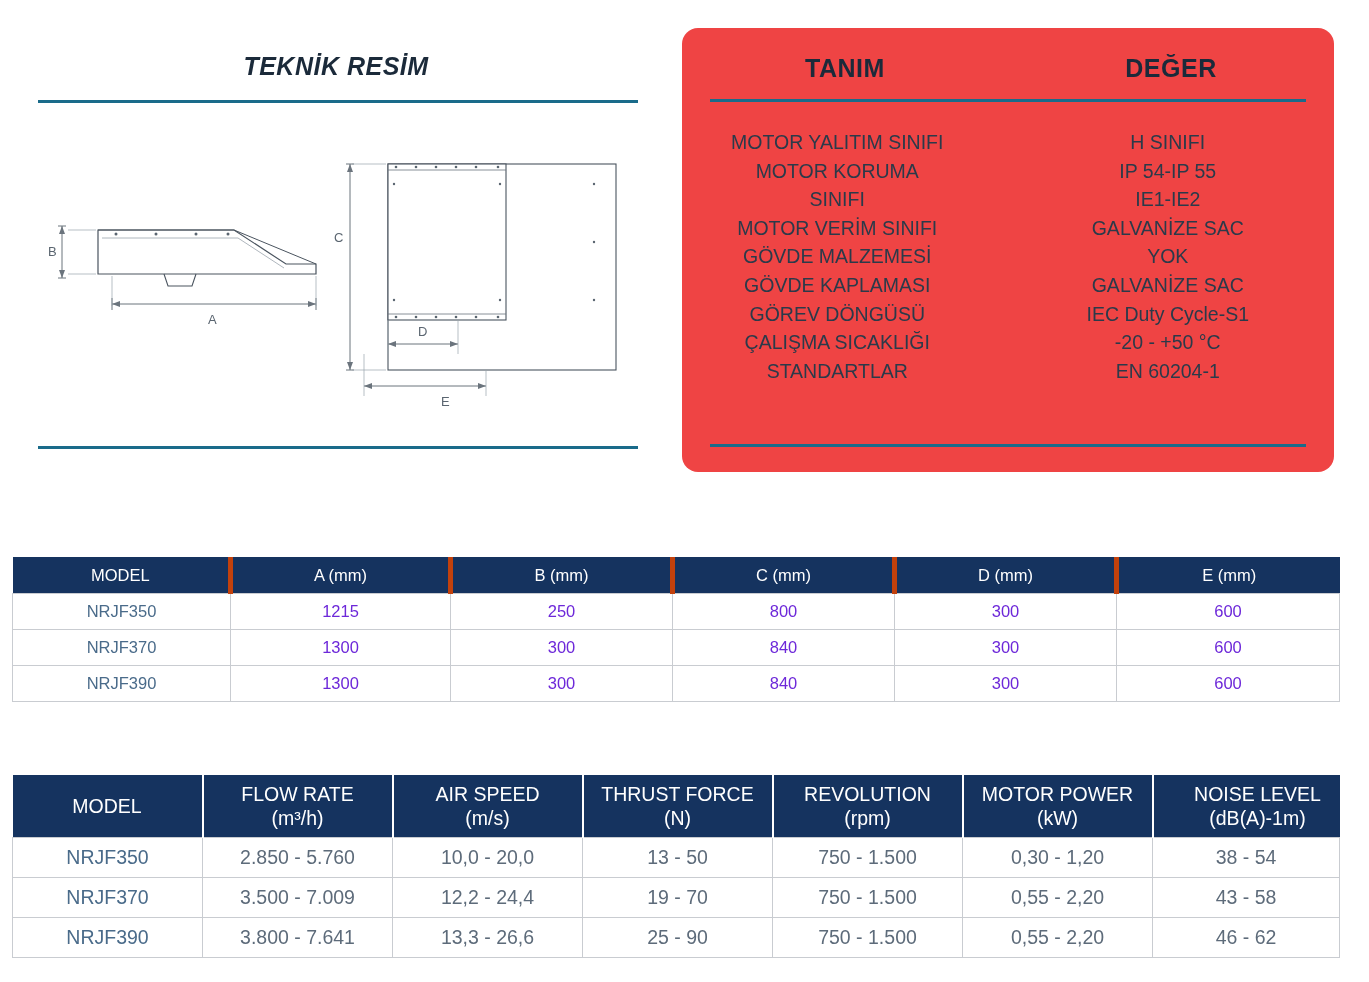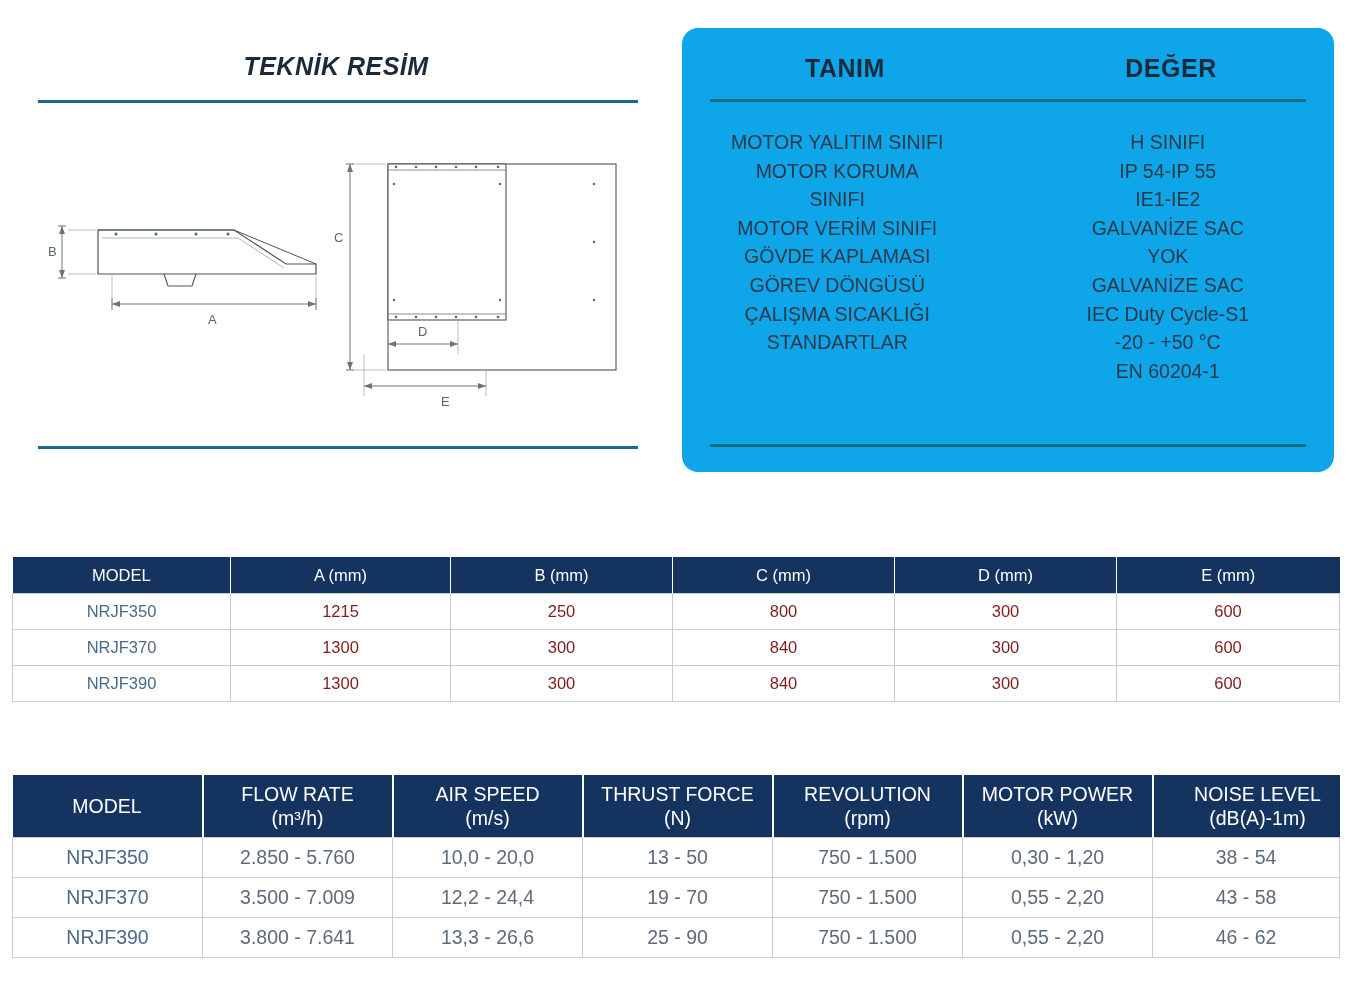--- a/index.html
+++ b/index.html
@@ -51,21 +51,21 @@
     height: 320px;
   }
 
   
   #spec-panel {
     position: absolute;
     left: 682px;
     top: 28px;
     width: 652px;
     height: 444px;
-    background: #0ea5e9;
+    background: #ef4444;
     border-radius: 16px;
   }
   #spec-head {
     display: flex;
     padding-top: 26px;
   }
   #spec-head .h {
     flex: 1;
     text-align: center;
     font-size: 25px;
@@ -119,27 +119,27 @@
     left: 12px;
     top: 557px;
     width: 1327px;
   }
   #dim-table th {
     background: #15335f;
     color: #ffffff;
     font-size: 16.5px;
     height: 34px;
     border-right: 1px solid #ffffff;
-    border-left: 1px solid #c2410c;
+    border-left: 5px solid #c2410c;
   }
   #dim-table th:first-child { border-left: none; }
   #dim-table th:last-child { border-right: none; }
   #dim-table td {
     font-size: 16.5px;
-    color: #7f1d1d;
+    color: #6d28d9;
     height: 33px;
     border: 1px solid #c9ccd1;
   }
   #dim-table td:first-child { color: #4a6b8a; }
 
   
   #perf-table {
     left: 12px;
     top: 775px;
     width: 1327px;
@@ -268,20 +268,21 @@
   </div>
   <div class="spec-rule" id="spec-rule-top"></div>
   <div class="spec-rule" id="spec-rule-bottom"></div>
 
   <div id="spec-body">
     <div class="col">
       <div class="row">MOTOR YALITIM SINIFI</div>
       <div class="row">MOTOR KORUMA
 SINIFI</div>
       <div class="row">MOTOR VERİM SINIFI</div>
+      <div class="row">GÖVDE MALZEMESİ</div>
       <div class="row">GÖVDE KAPLAMASI</div>
       <div class="row">GÖREV DÖNGÜSÜ</div>
       <div class="row">ÇALIŞMA SICAKLIĞI</div>
       <div class="row">STANDARTLAR</div>
     </div>
     <div class="col">
       <div class="row">H SINIFI</div>
       <div class="row">IP 54-IP 55</div>
       <div class="row">IE1-IE2</div>
       <div class="row">GALVANİZE SAC</div>

